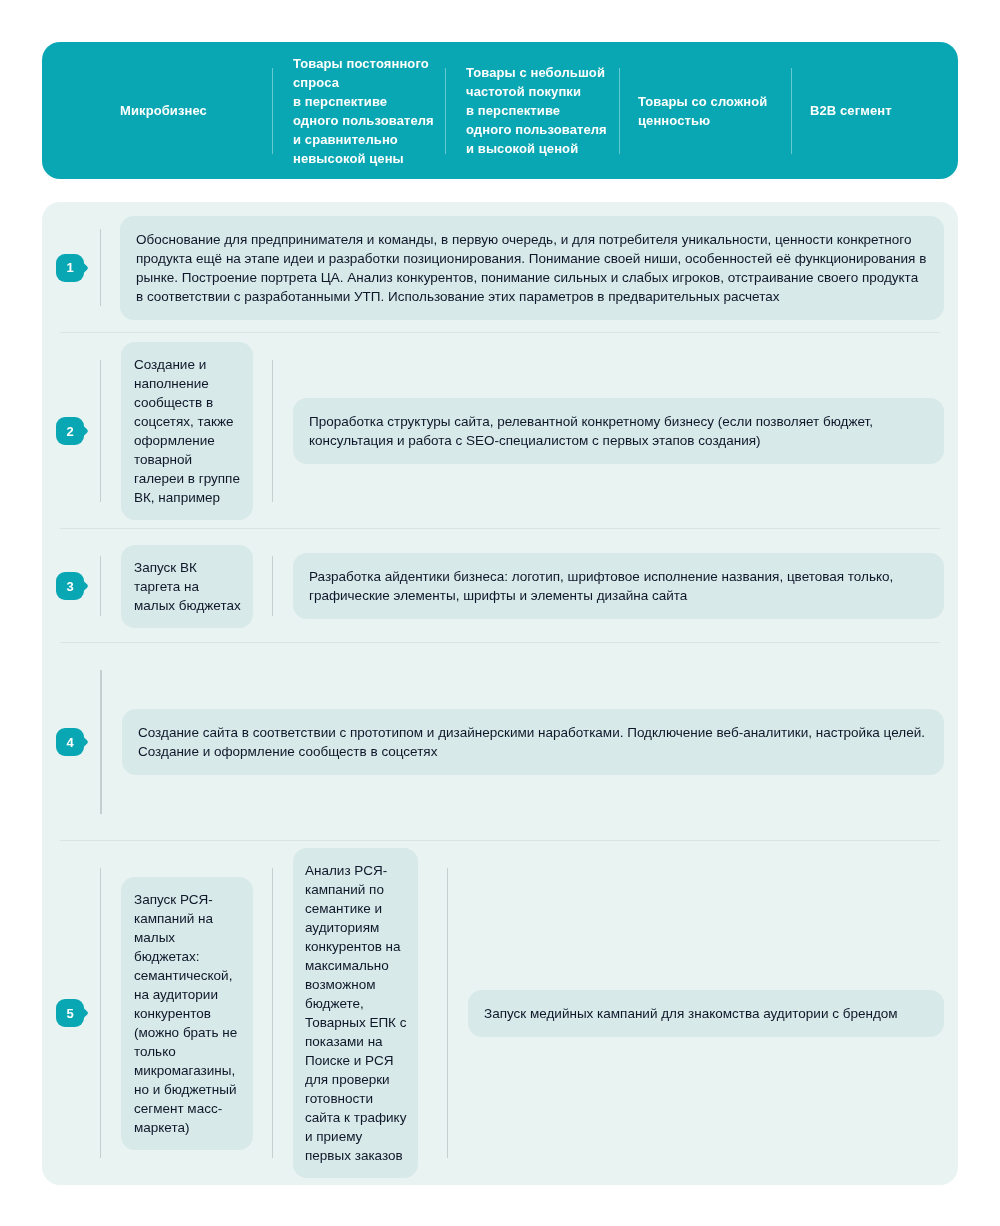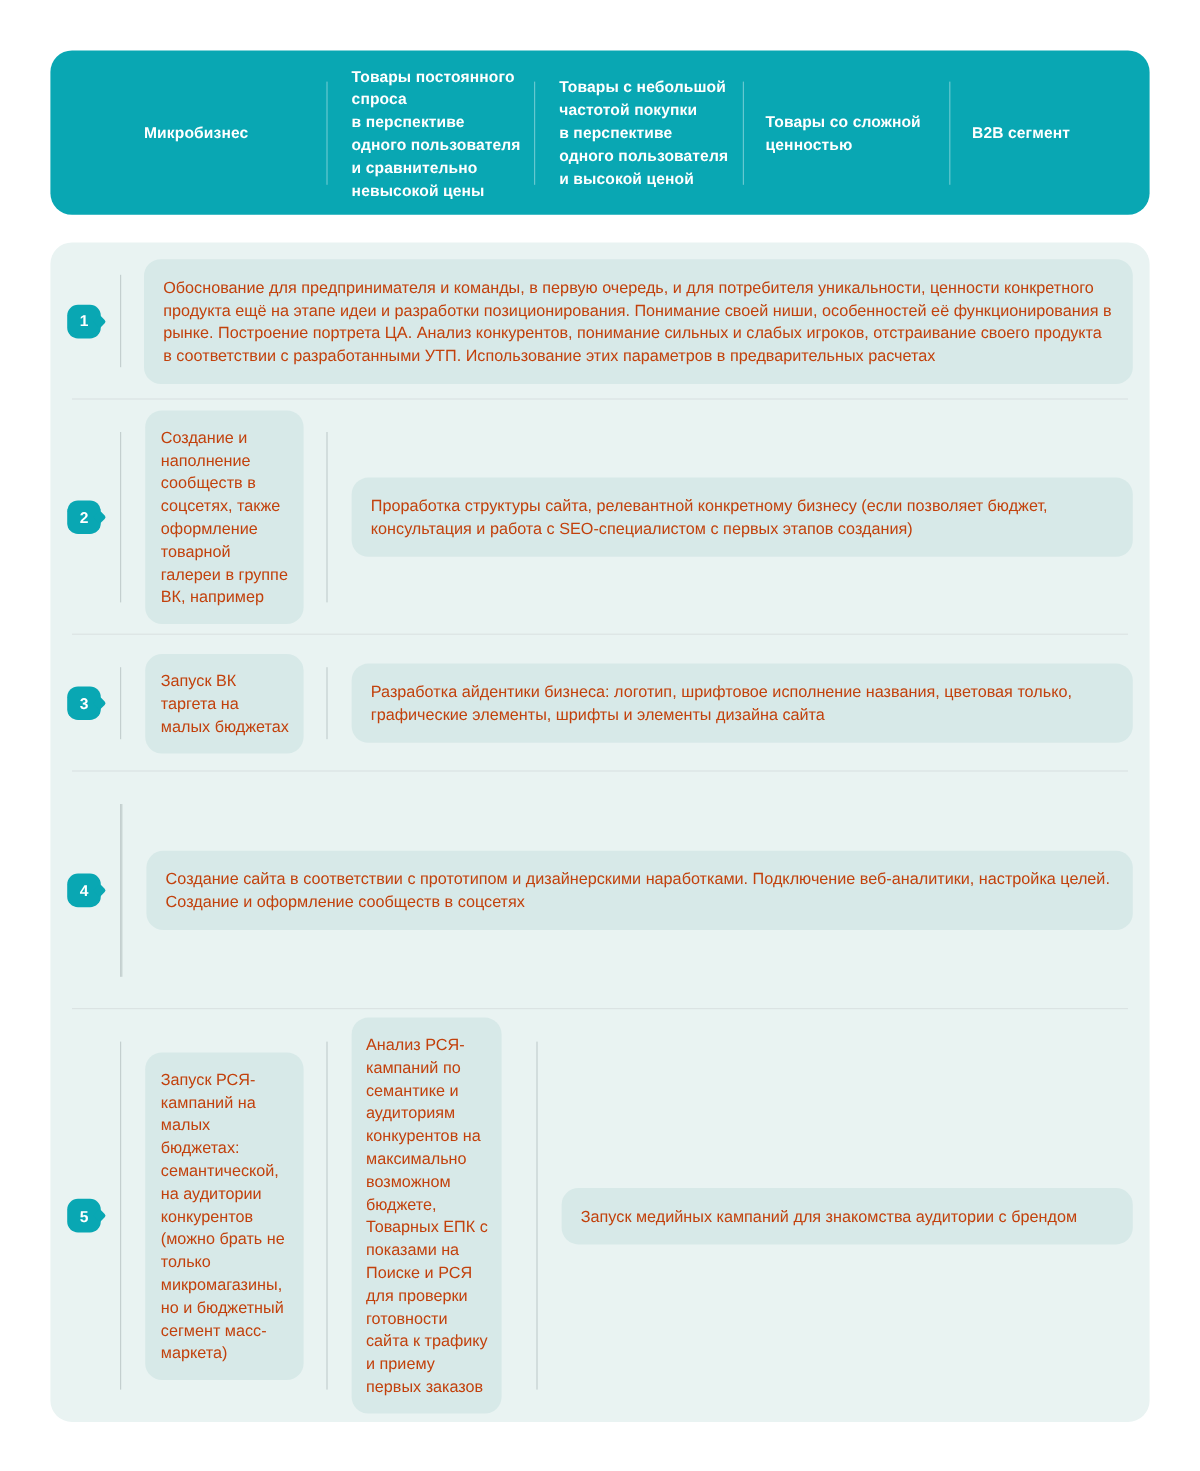--- a/index.html
+++ b/index.html
@@ -52,21 +52,21 @@
   }
 
   .vline { flex:0 0 1px; width:1px; align-self:stretch; margin:27px 0; background:#C4CFCF; }
 
   .cell-micro { flex:0 0 171px; width:171px; display:flex; justify-content:flex-start; }
   .cell-mid   { flex:0 0 174px; width:174px; display:flex; justify-content:flex-start; }
   .cell-rest  { flex:1; display:flex; }
 
   .card {
     background:#D7E9E8; border-radius:14px;
-    color:#c2410c; font-size:13.5px; line-height:19px;
+    color:#0f172a; font-size:13.5px; line-height:19px;
   }
   .card-full  { flex:1; margin-left:19px; margin-right:14px; padding:14px 16px; box-sizing:border-box; }
   .card-wide  { flex:1; margin-left:20px; margin-right:14px; padding:14px 16px; box-sizing:border-box; }
   .card-micro { margin-left:20px; width:132px; padding:13px 12px 13px 13px; box-sizing:border-box; }
   .card-mid   { margin-left:20px; width:125px; padding:13px 9px 13px 12px; box-sizing:border-box; }
 </style>
 </head>
 <body>
 
 <div class="page">

